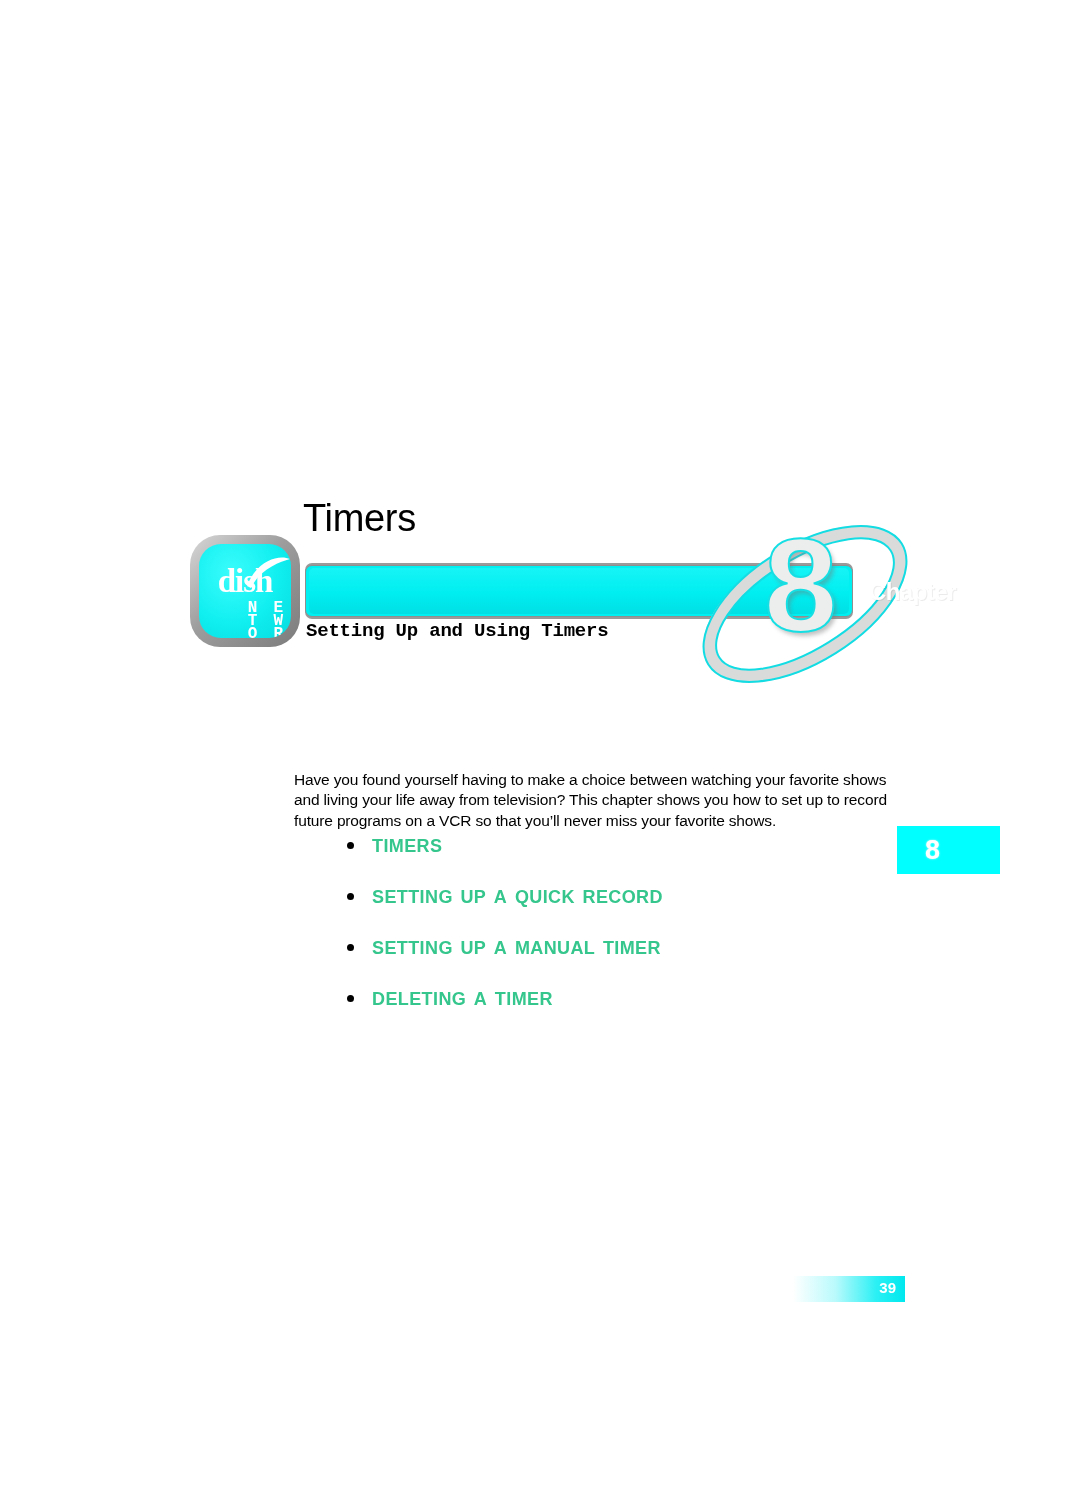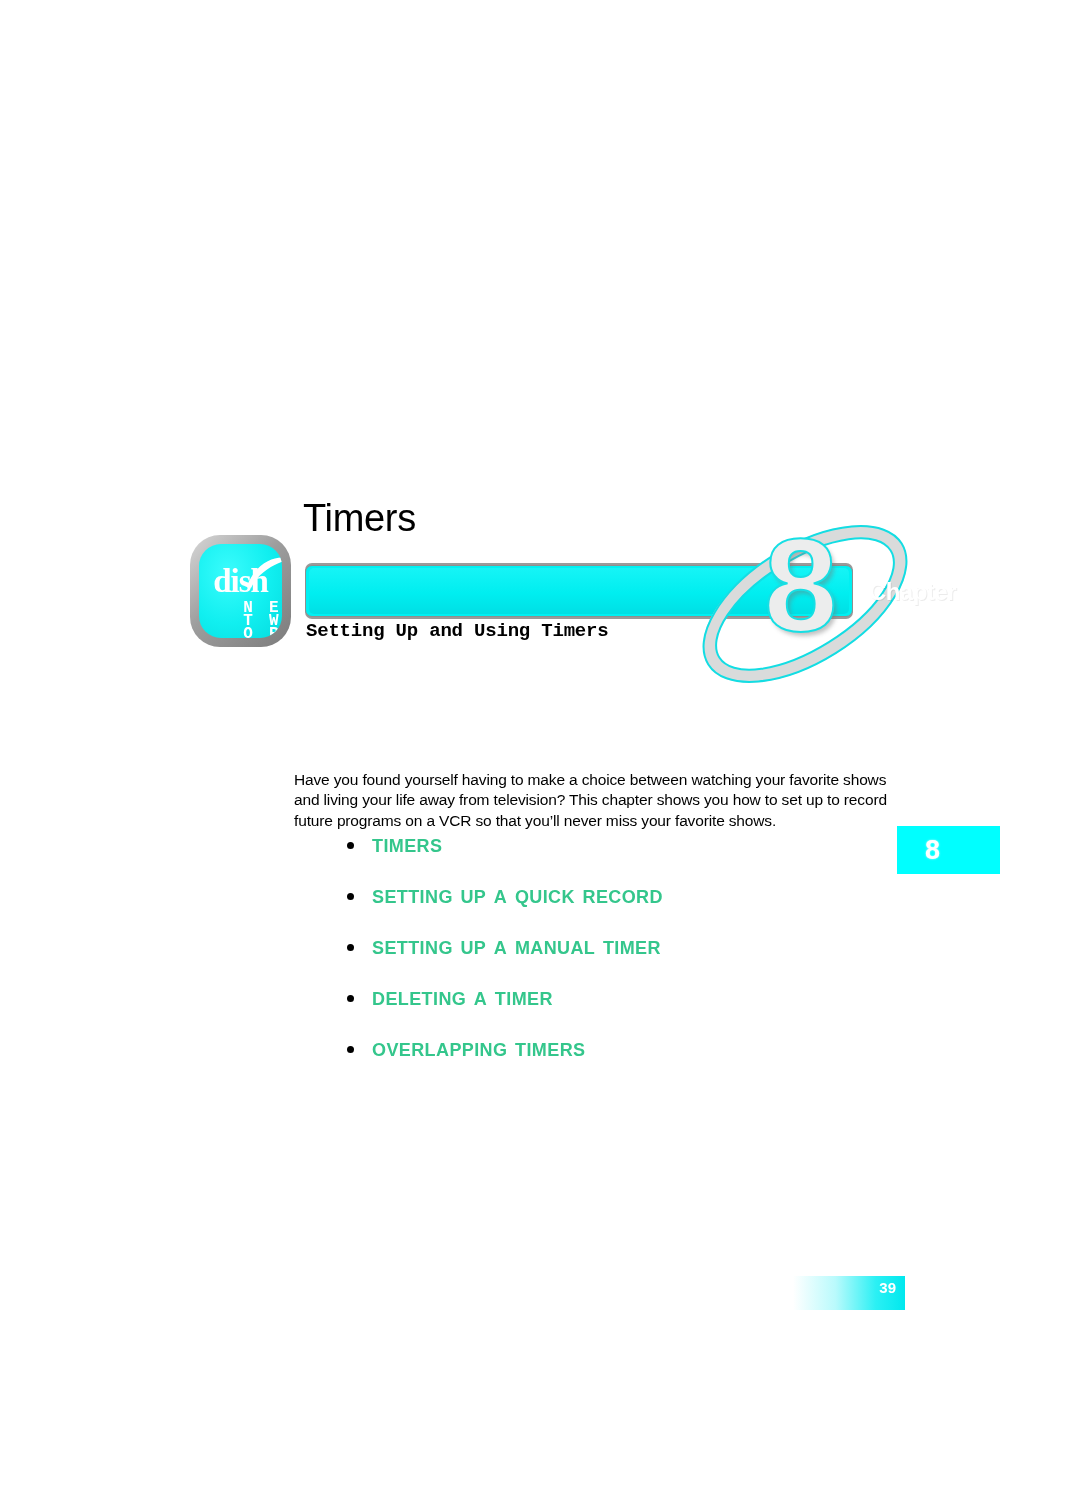--- a/index.html
+++ b/index.html
@@ -82,21 +82,21 @@
     letter-spacing: -0.2px;
     white-space: nowrap;
     font-family: Liberation Mono, monospace;
   }
 
   
   .dish-logo {
     position: absolute;
     left: 190px;
     top: 65px;
-    width: 101px;
+    width: 110px;
     height: 112px;
     border-radius: 30px;
     background: linear-gradient(135deg,#d8d8d8 0%, #9d9d9d 45%, #7c7c7c 100%);
     padding: 9px;
     box-sizing: border-box;
     z-index: 7;
   }
   .dish-screen {
     width: 100%;
     height: 100%;
@@ -229,21 +229,21 @@
     color: #ffffff;
     text-shadow: 0 0 2px rgba(255,255,255,0.8);
   }
 
   
   .page-footer {
     position: absolute;
     left: 793px;
     top: 1276px;
     width: 112px;
-    height: 34px;
+    height: 26px;
     background: linear-gradient(90deg, #ffffff 0%, #b9fafc 38%, #2bf0f4 74%, #00e8ee 100%);
   }
   .page-footer-num {
     position: absolute;
     right: 9px;
     top: 2px;
     font-size: 15px;
     font-weight: bold;
     line-height: 19px;
     color: #ffffff;
@@ -288,21 +288,20 @@
     </div>
   </div>
 
   <p class="intro">Have you found yourself having to make a choice between watching your favorite shows and living your life away from television? This chapter shows you how to set up to record future programs on a VCR so that you’ll never miss your favorite shows.</p>
 
   <ul class="topic-list">
     <li class="topic-item">Timers</li>
     <li class="topic-item">Setting Up a Quick Record</li>
     <li class="topic-item">Setting Up a Manual Timer</li>
     <li class="topic-item">Deleting a Timer</li>
-    <li class="topic-item">Overlapping Timers</li>
   </ul>
 
   <div class="chapter-tab">
     <span class="chapter-tab-num">8</span>
   </div>
 
   <div class="page-footer">
     <span class="page-footer-num">39</span>
   </div>
 

